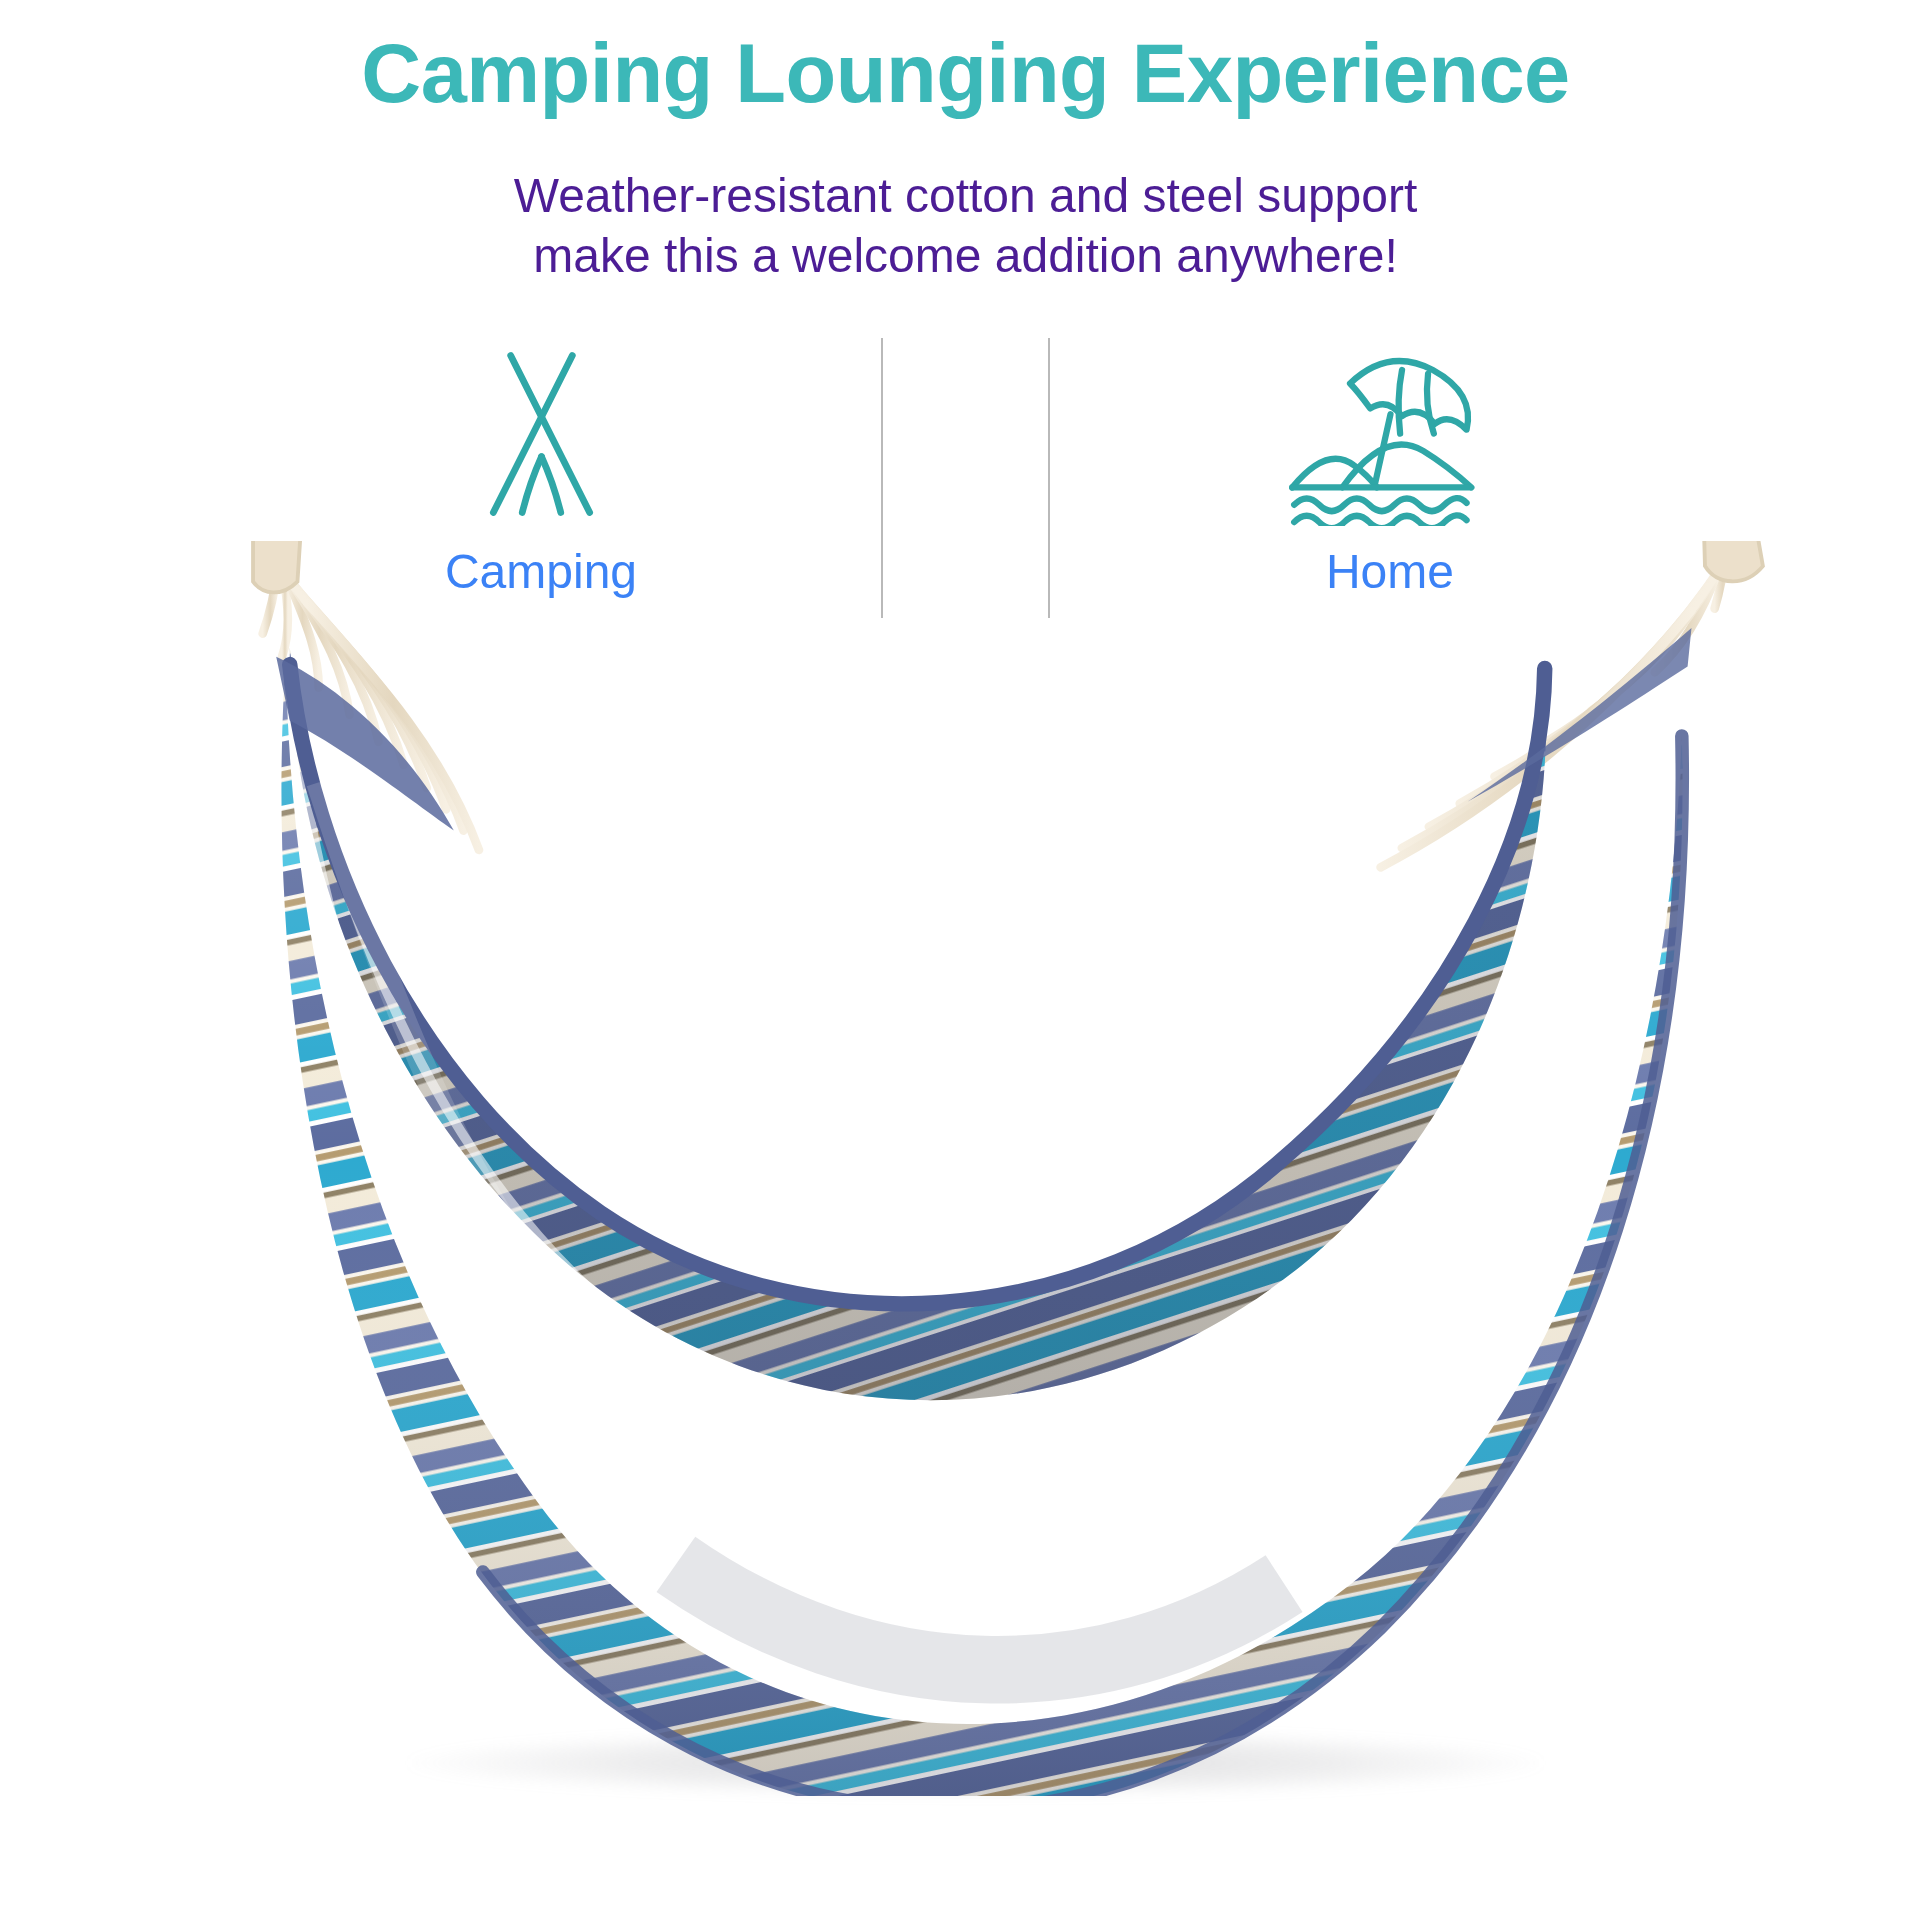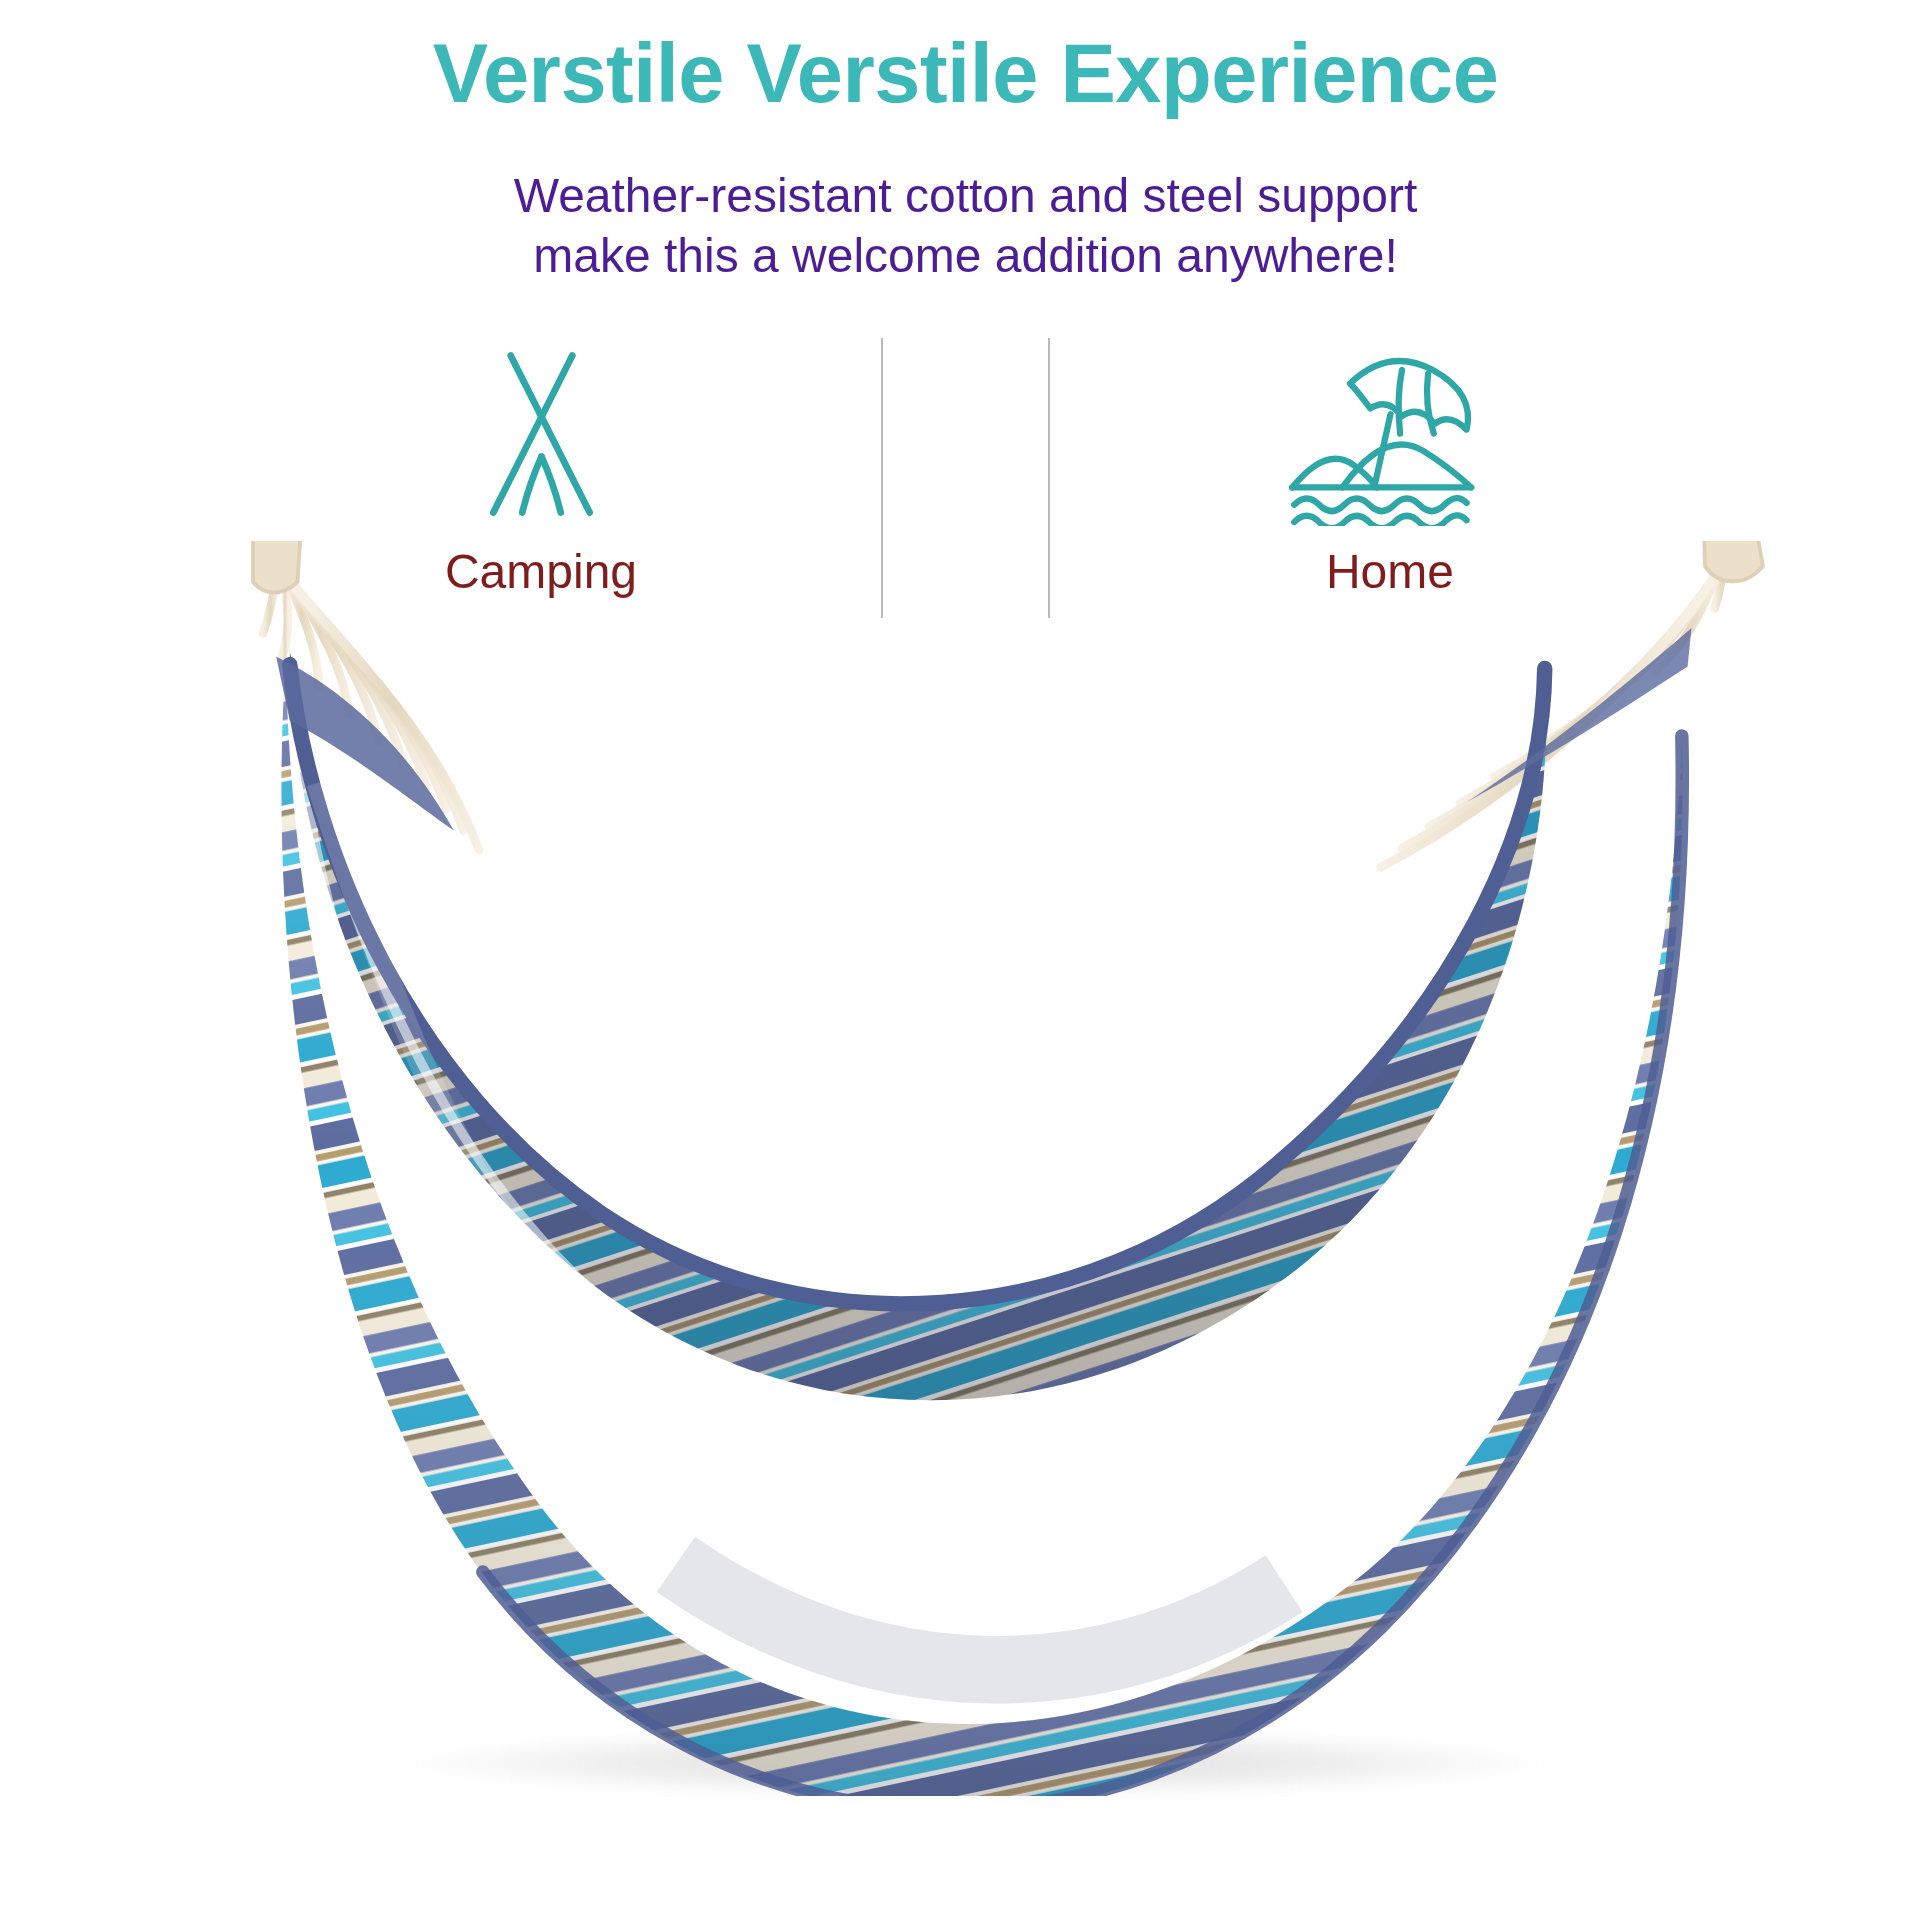--- a/index.html
+++ b/index.html
@@ -64,21 +64,21 @@
   }
   .feature-icon {
     height: 193px;
     display: flex;
     align-items: center;
     justify-content: center;
   }
   .feature-label {
     margin-top: 17.4px;
     font-size: 48px;
-    color: #7f1d1d;
+    color: #3b82f6;
     font-weight: 400;
     line-height: 1;
   }
   .divider {
     width: 1.9px;
     height: 280px;
     background: #b9b9b9;
     margin-top: 0px;
     flex: 0 0 auto;
   }
@@ -104,21 +104,21 @@
       rgba(255,255,255,0) 72%);
     filter: blur(5.8px);
   }
   svg.art { position: absolute; left: 0; top: 0; }
 </style>
 </head>
 <body>
 
 <div class="canvas">
 
-  <div class="headline">Verstile Verstile Experience</div>
+  <div class="headline">Camping Lounging Experience</div>
 
   <div class="subhead">
     <div>Weather-resistant cotton and steel support</div>
     <div>make this a welcome addition anywhere!</div>
   </div>
 
   <div class="features">
 
     <div class="feature">
       <div class="feature-icon">

